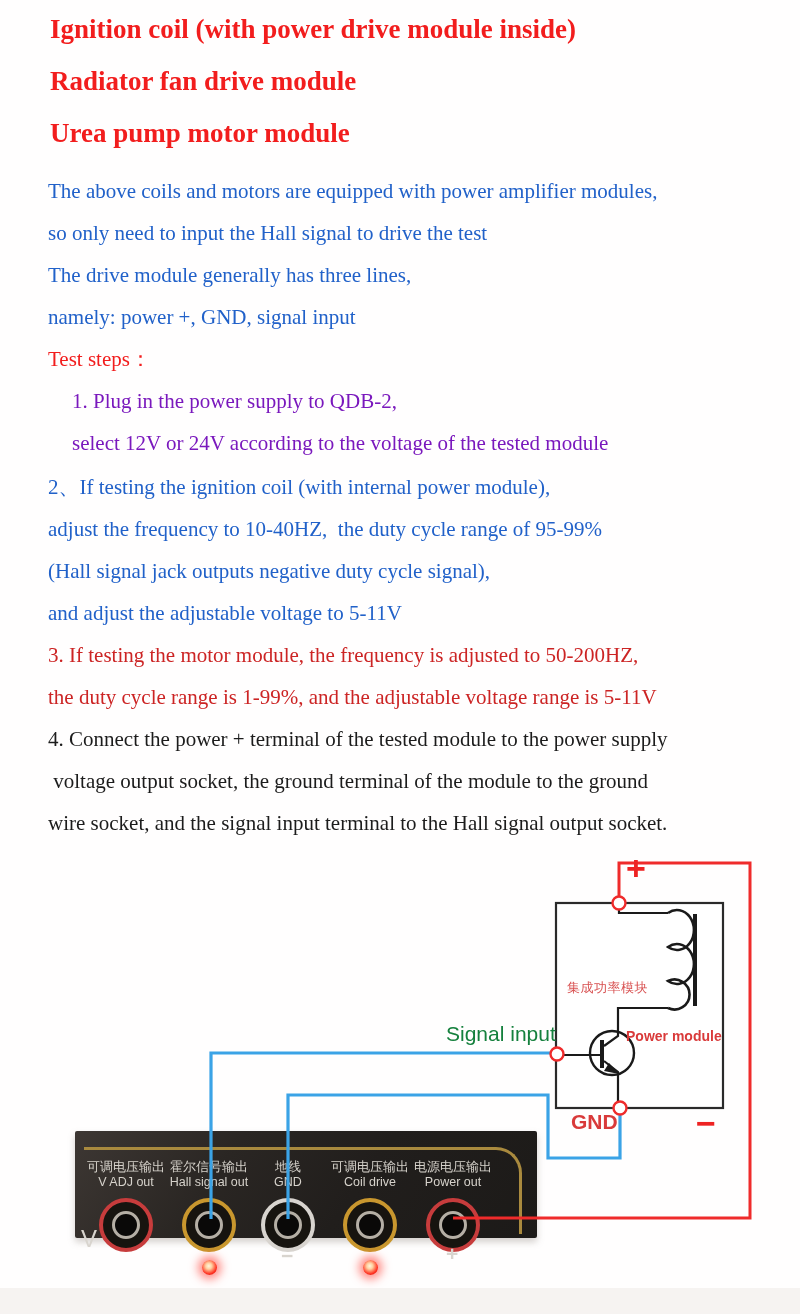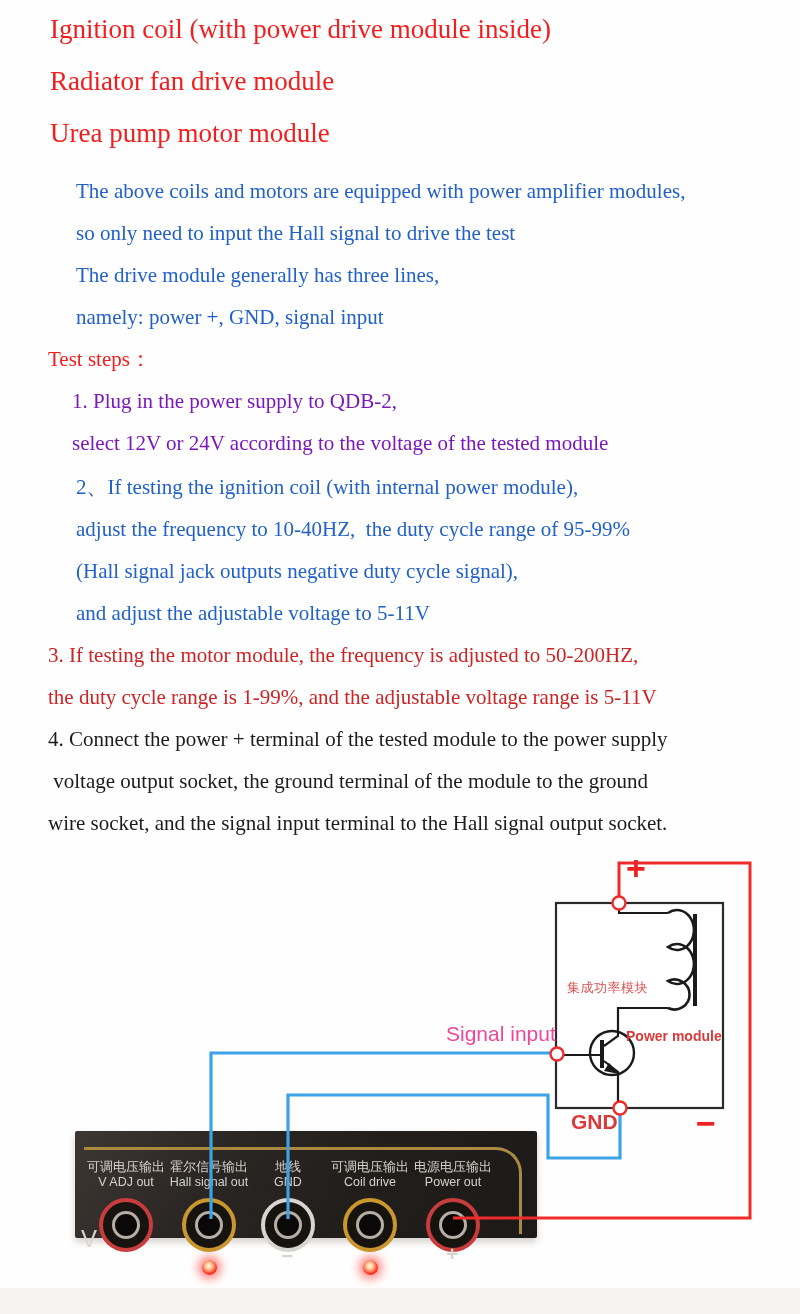--- a/index.html
+++ b/index.html
@@ -1,28 +1,28 @@
 <!DOCTYPE html>
 <html><head>
 <meta charset="utf-8">
 <style>
   html,body{margin:0;padding:0;background:#ffffff;}
   #page{position:relative;width:800px;height:1314px;background:#fffefe;overflow:hidden;
         font-family:"Liberation Serif","DejaVu Serif",serif;}
   
   .ln{position:absolute;left:48px;white-space:pre;font-size:21px;line-height:30px;}
-  .hd{font-size:27px;font-weight:normal;left:50px;}
+  .hd{font-size:27px;font-weight:bold;left:50px;}
   .c-red{color:#f21d1d;}
   .c-red2{color:#cc2424;}
-  .c-blue{color:#2161c9;margin-left:28px;}
+  .c-blue{color:#2161c9;}
   .c-purple{color:#7a18bd;margin-left:24px;}
   .c-black{color:#1c1c1c;}
   
   .dlabel{position:absolute;font-family:"Liberation Sans","DejaVu Sans",sans-serif;white-space:pre;}
-  .lbl-signal{left:446px;top:1022px;font-size:21px;color:#ec4899;}
+  .lbl-signal{left:446px;top:1022px;font-size:21px;color:#15803d;}
   .lbl-plus{left:626px;top:849px;font-size:34px;font-weight:bold;color:#ee2222;}
   .lbl-minus{left:696px;top:1104px;font-size:34px;font-weight:bold;color:#ee2222;}
   .lbl-modzh{left:567px;top:979px;font-size:13px;color:#d85050;letter-spacing:.5px;}
   .lbl-pwrmod{left:626px;top:1028px;font-size:14px;font-weight:600;color:#d93a3a;}
   .lbl-gnd{left:571px;top:1110px;font-size:21px;font-weight:600;color:#d93a3a;}
   
   #wires{position:absolute;left:0;top:0;width:800px;height:1314px;pointer-events:none;}
   
   #panel{position:absolute;left:75px;top:1131px;width:462px;height:107px;
          background:linear-gradient(125deg,#3d3733 0%,#2a2623 32%,#211e1c 60%,#1c1a18 100%);

